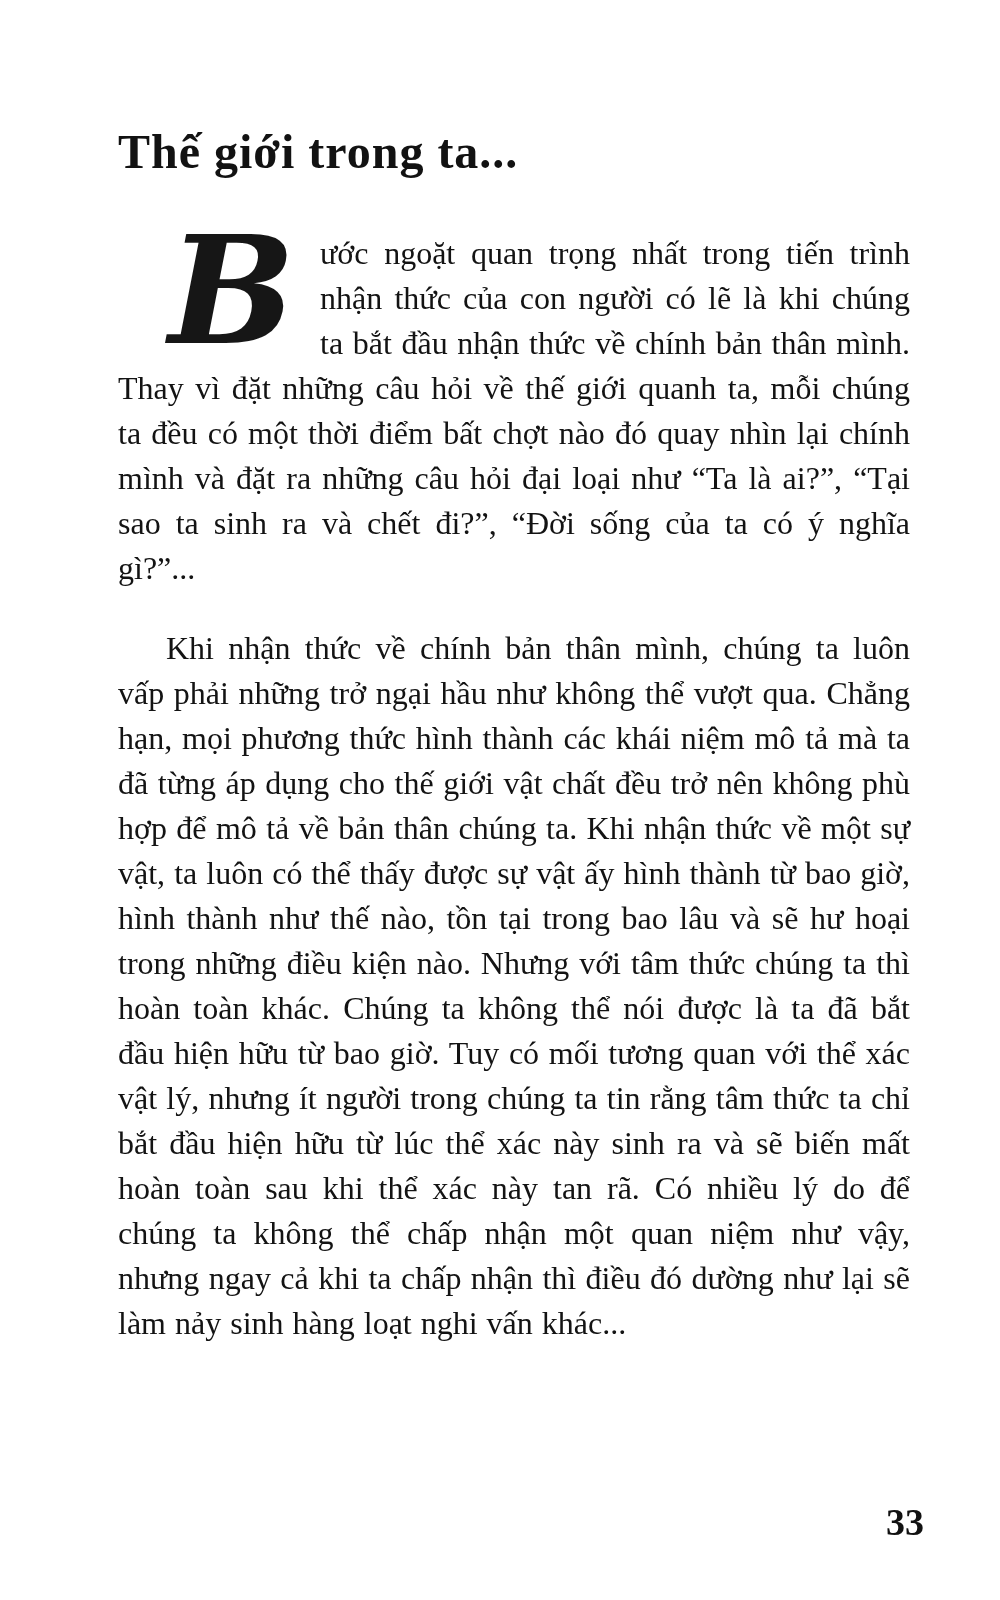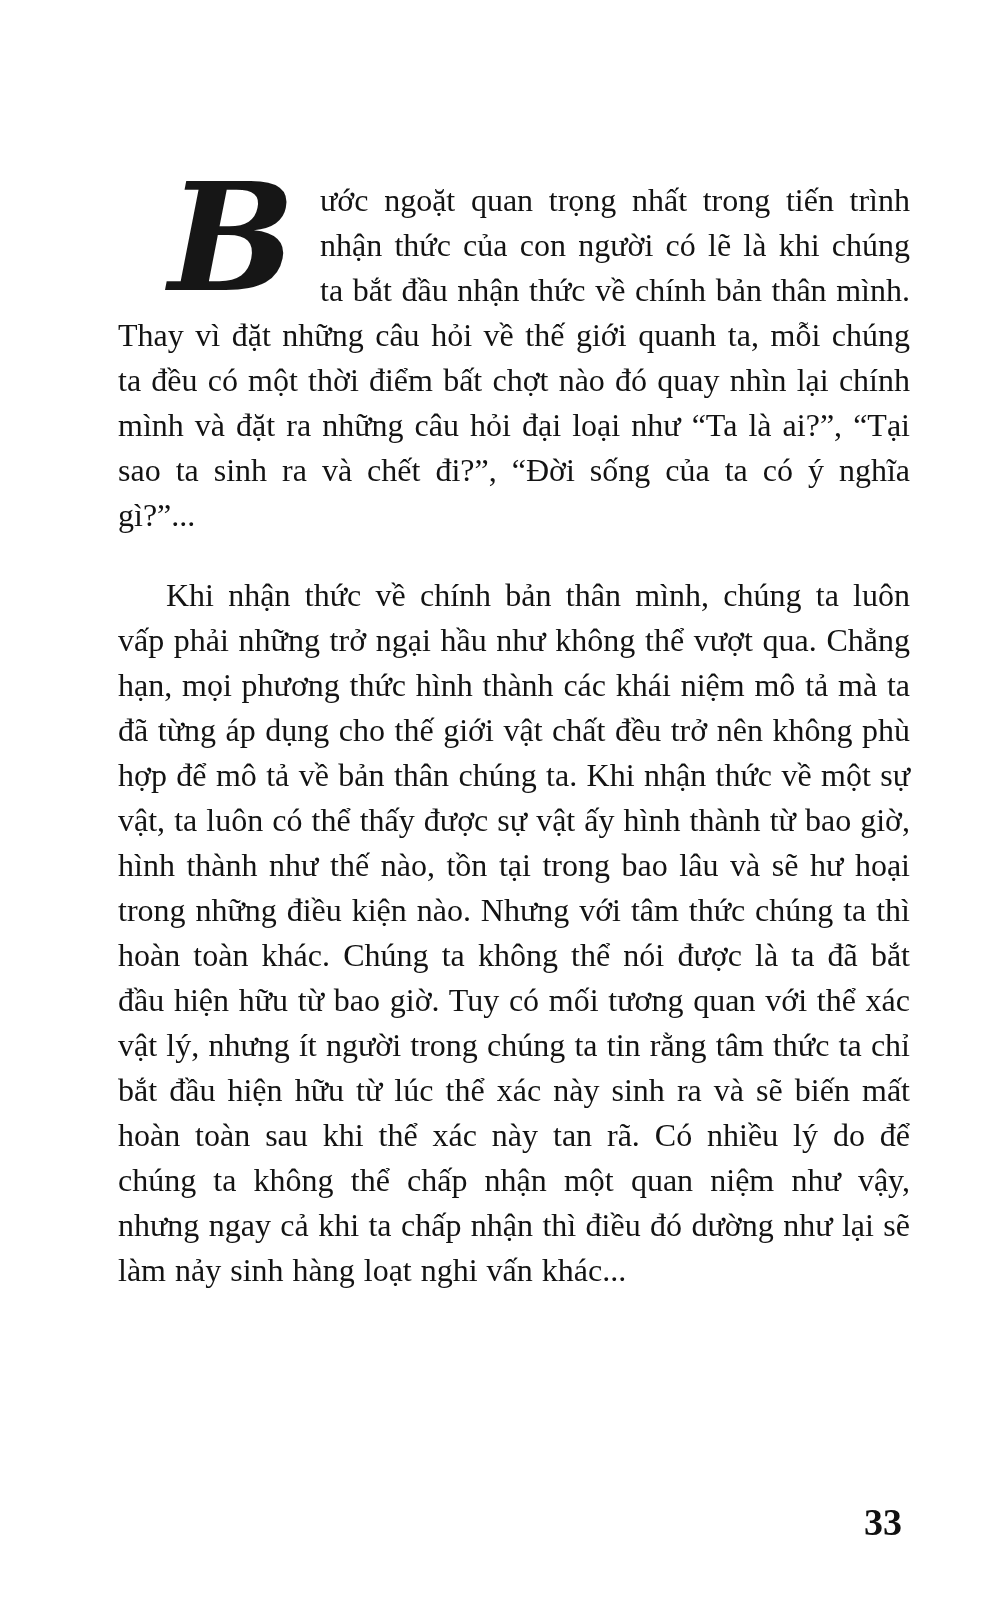--- a/index.html
+++ b/index.html
@@ -57,31 +57,32 @@
     font-style: italic;
     font-weight: bold;
     font-size: 150px;
     line-height: 110px;
     text-align: center;
     color: #161616;
   }
   .page-number {
     position: absolute;
     top: 1500px;
-    right: 98px;
+    right: 76px;
     font-size: 38px;
     font-weight: bold;
     color: #111111;
   }
 </style>
 </head>
 <body>
 
 <div class="page">
   <div class="content">
+    <h1 class="title">Thế giới trong ta...</h1>
 
     <p class="body-para para-first">
       <span class="dropcap">B</span><span class="para-text">ước ngoặt quan trọng nhất trong tiến trình nhận thức của con người có lẽ là khi chúng ta bắt đầu nhận thức về chính bản thân mình. Thay vì đặt những câu hỏi về thế giới quanh ta, mỗi chúng ta đều có một thời điểm bất chợt nào đó quay nhìn lại chính mình và đặt ra những câu hỏi đại loại như “Ta là ai?”, “Tại sao ta sinh ra và chết đi?”, “Đời sống của ta có ý nghĩa gì?”...</span>
     </p>
 
     <p class="body-para para-second">
       <span class="para-text">Khi nhận thức về chính bản thân mình, chúng ta luôn vấp phải những trở ngại hầu như không thể vượt qua. Chẳng hạn, mọi phương thức hình thành các khái niệm mô tả mà ta đã từng áp dụng cho thế giới vật chất đều trở nên không phù hợp để mô tả về bản thân chúng ta. Khi nhận thức về một sự vật, ta luôn có thể thấy được sự vật ấy hình thành từ bao giờ, hình thành như thế nào, tồn tại trong bao lâu và sẽ hư hoại trong những điều kiện nào. Nhưng với tâm thức chúng ta thì hoàn toàn khác. Chúng ta không thể nói được là ta đã bắt đầu hiện hữu từ bao giờ. Tuy có mối tương quan với thể xác vật lý, nhưng ít người trong chúng ta tin rằng tâm thức ta chỉ bắt đầu hiện hữu từ lúc thể xác này sinh ra và sẽ biến mất hoàn toàn sau khi thể xác này tan rã. Có nhiều lý do để chúng ta không thể chấp nhận một quan niệm như vậy, nhưng ngay cả khi ta chấp nhận thì điều đó dường như lại sẽ làm nảy sinh hàng loạt nghi vấn khác...</span>
     </p>
   </div>
 

